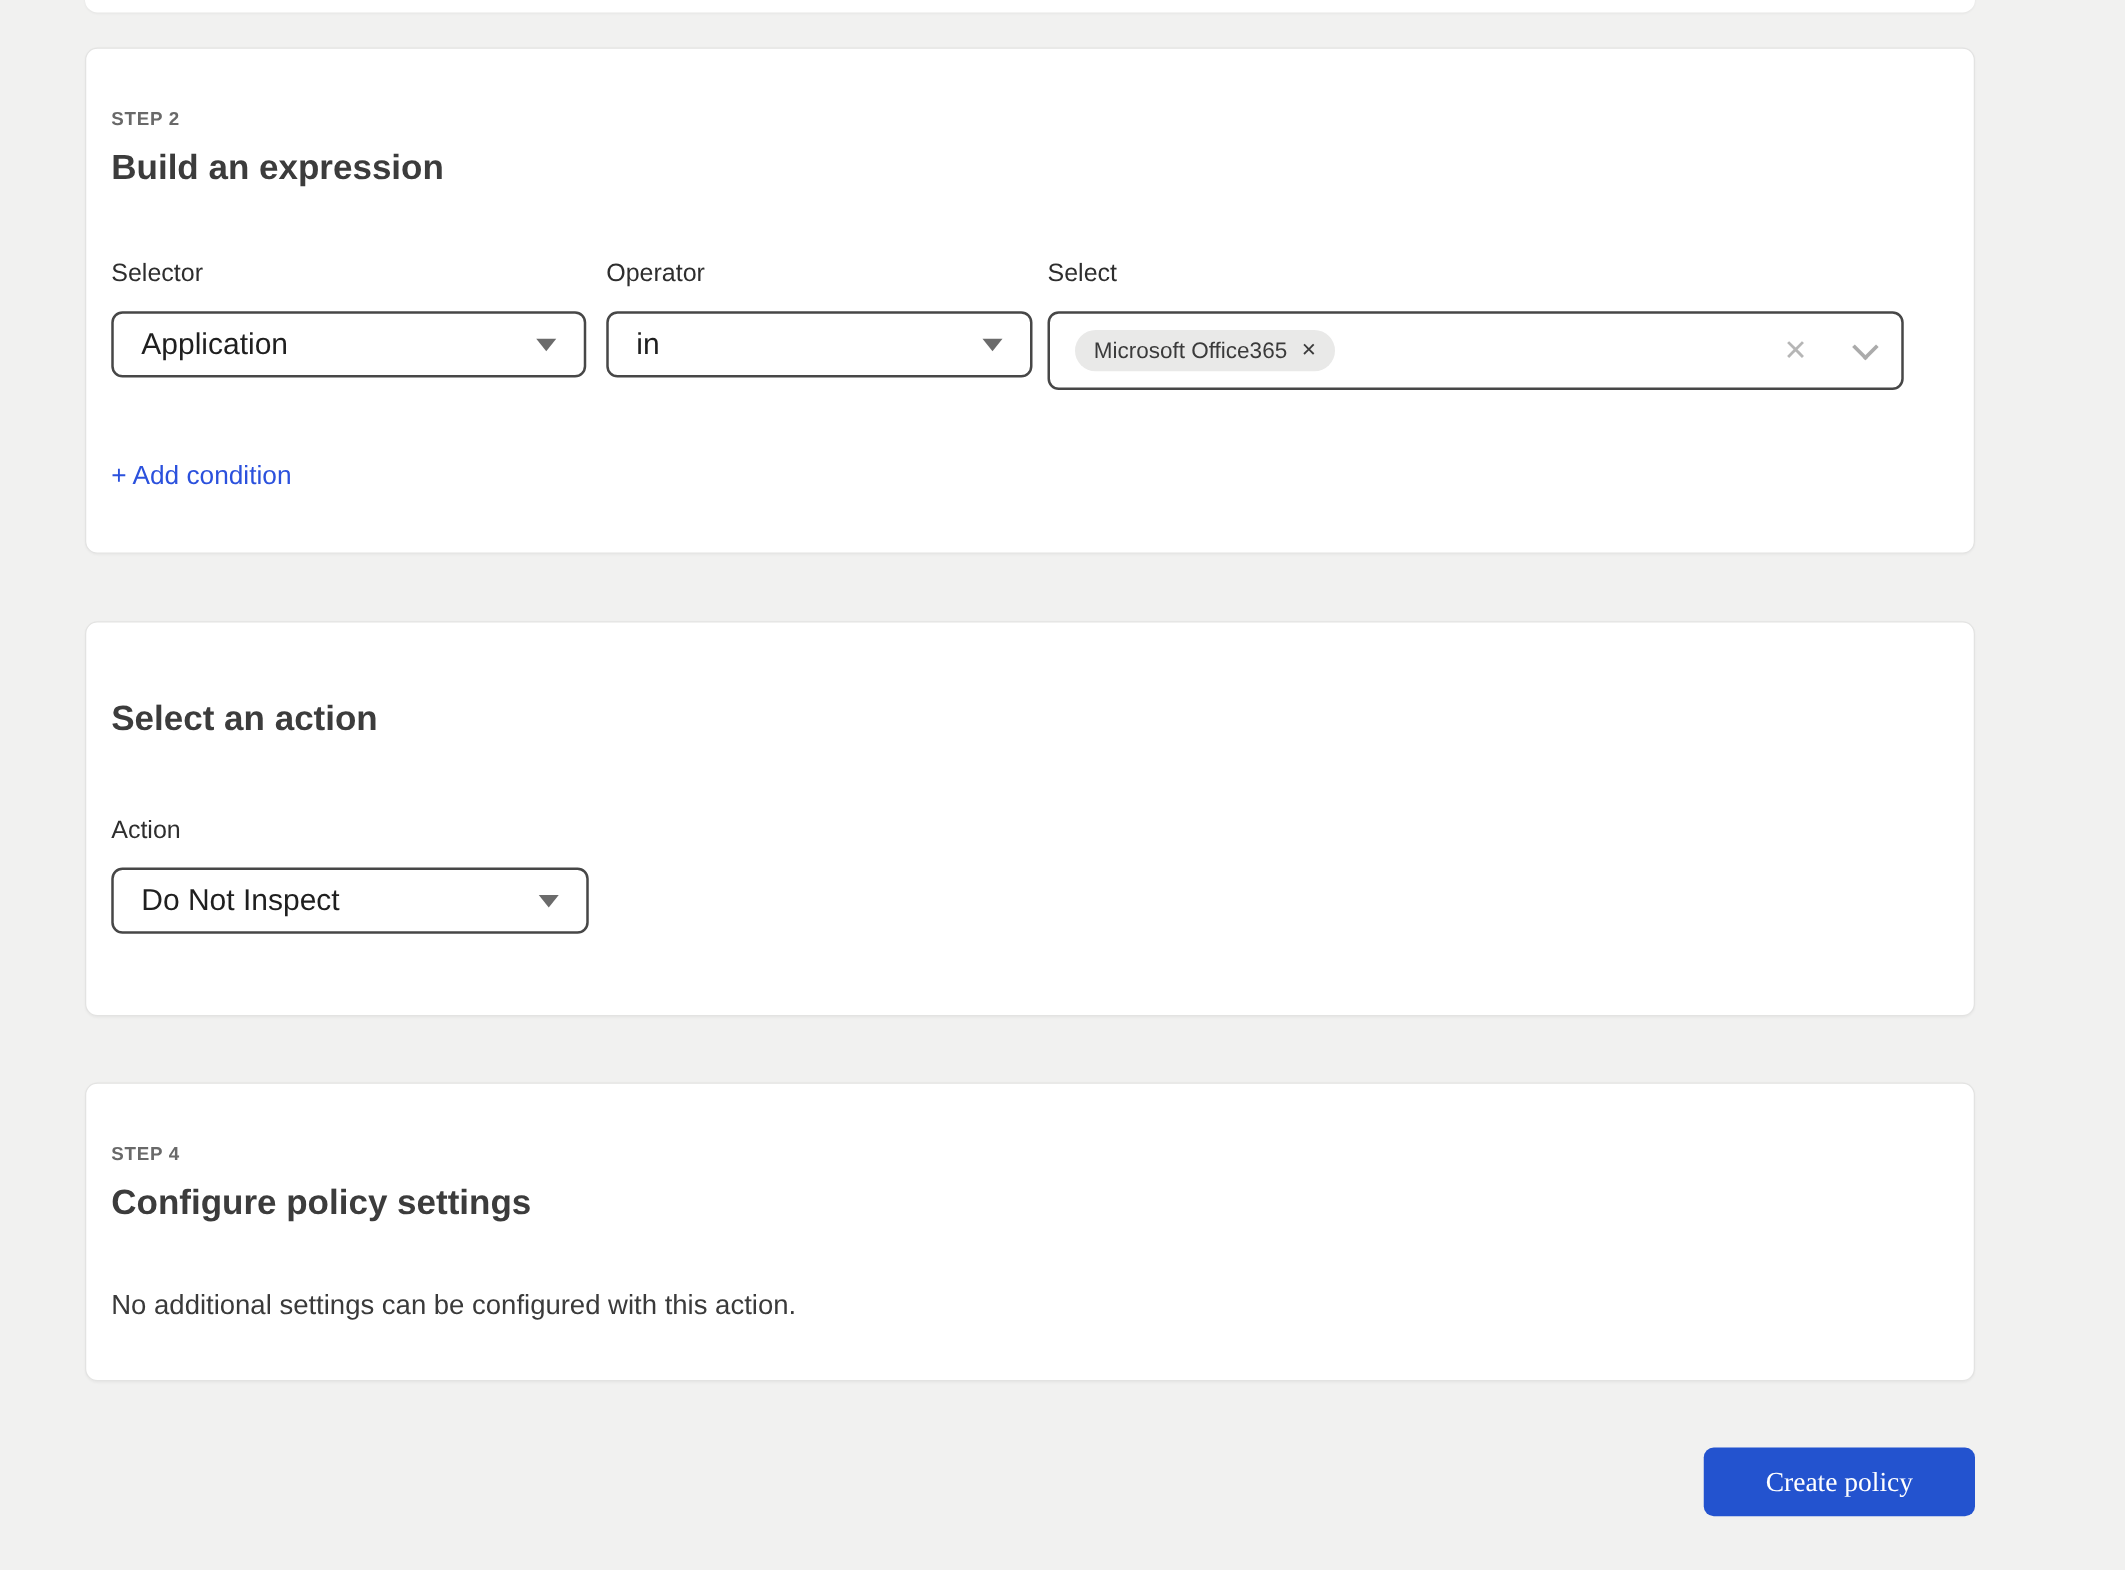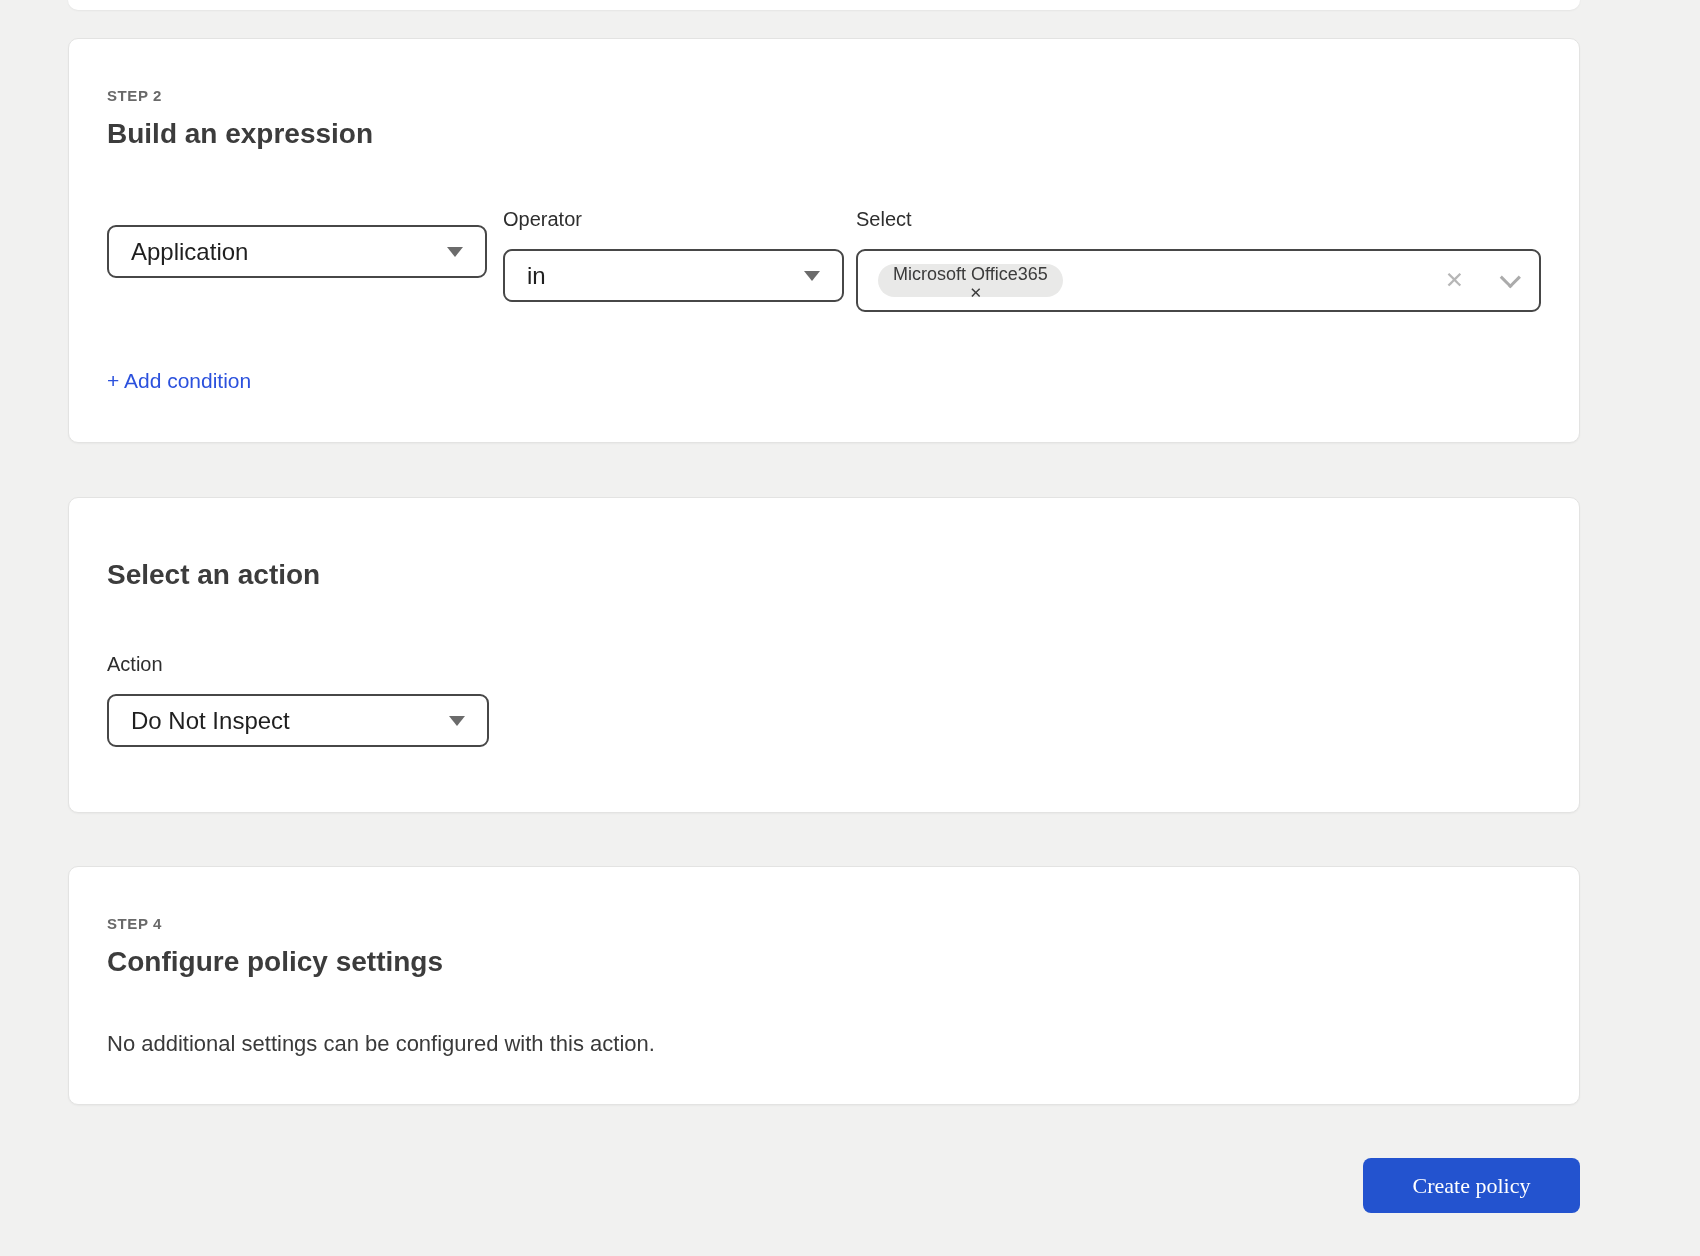--- a/index.html
+++ b/index.html
@@ -18,21 +18,21 @@
     background: #ffffff;
     border-bottom-left-radius: 10px; border-bottom-right-radius: 10px;
     box-shadow: 0 1px 2px rgba(0,0,0,0.05);
   }
 
   .card {
     background: #ffffff;
     border: 1px solid #e3e3e2;
     border-radius: 10px;
     box-shadow: 0 1px 2px rgba(0,0,0,0.04);
-    padding: 48px 38px 0 38px;
+    padding: 48px 38px 0 20px;
     width: 1512px;
   }
   .card1 { margin-top: 38px; height: 405px; }
   .card2 { margin-top: 54px; height: 316px; }
   .card3 { margin-top: 53px; height: 239px; }
 
   .eyebrow {
     font-size: 15px; font-weight: 700; color: #696969;
     letter-spacing: 0.6px; line-height: 18px;
   }
@@ -78,21 +78,20 @@
     display: flex; align-items: center;
     padding: 0 24px 0 20px;
   }
   .tag {
     display: inline-flex; align-items: center;
     height: 33px; border-radius: 17px;
     background: #e9e9e8;
     padding: 0 15px;
     font-size: 18px; color: #3b3b3b;
     white-space: nowrap;
-    flex-direction: column;
   }
   .tag .tag-x {
     margin-left: 11px;
     font-size: 15px; font-weight: 700; color: #3b3b3b;
     cursor: pointer; line-height: 1;
   }
   .ms-icons { margin-left: auto; display: flex; align-items: center; gap: 36px; }
   .clear-x {
     font-size: 23px; font-weight: 700; color: #b6b6b6;
     line-height: 1; cursor: pointer;
@@ -136,20 +135,21 @@
 
   <div class="prev-card-edge"></div>
 
   <section class="card card1">
     <div class="eyebrow">STEP 2</div>
     <h2 class="card-title">Build an expression</h2>
 
     <div class="fields-row">
 
       <div class="field-col col-selector">
+        <div class="field-label">Selector</div>
         <div class="select-box">
           <span class="select-value">Application</span>
           <span class="triangle-down"></span>
         </div>
       </div>
 
       <div class="field-col col-operator">
         <div class="field-label">Operator</div>
         <div class="select-box">
           <span class="select-value">in</span>

